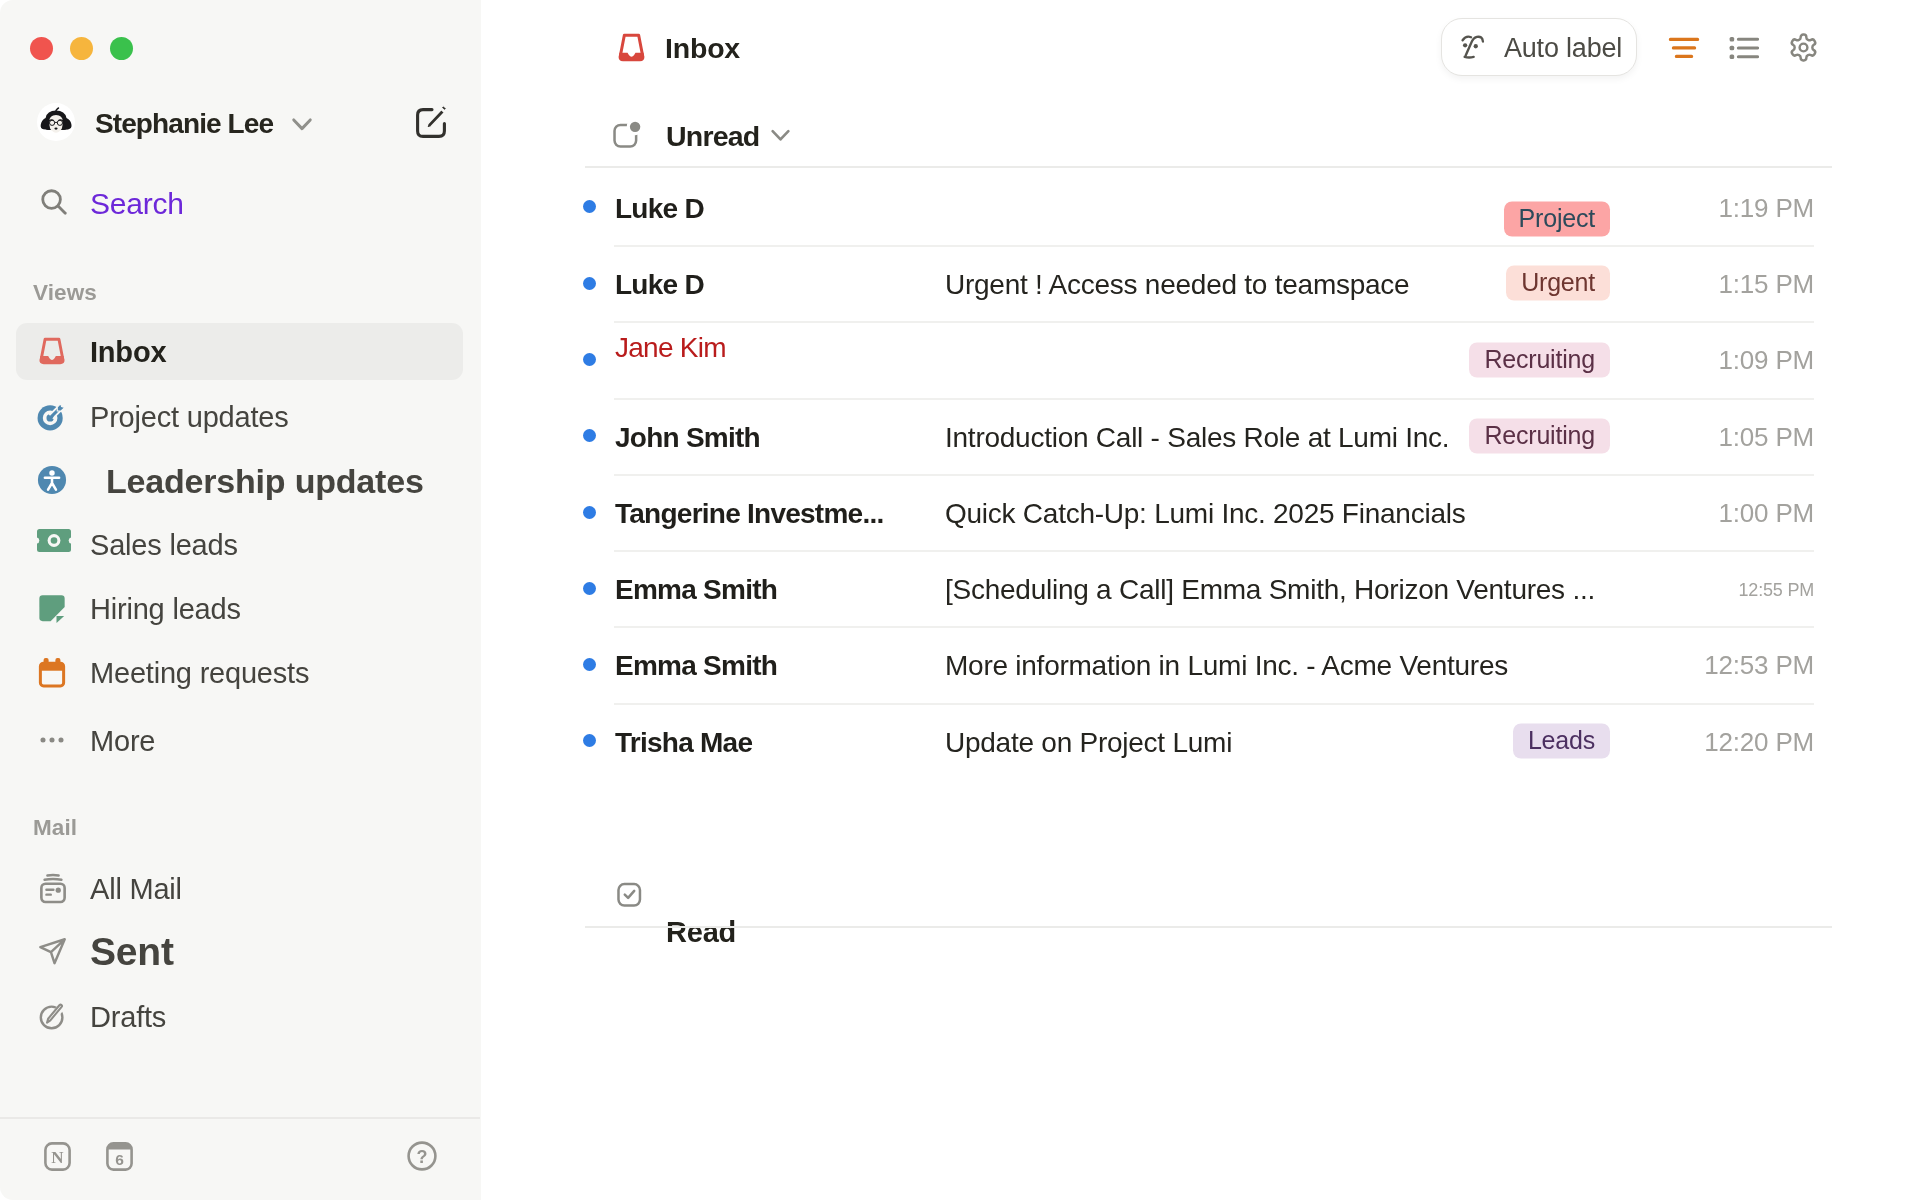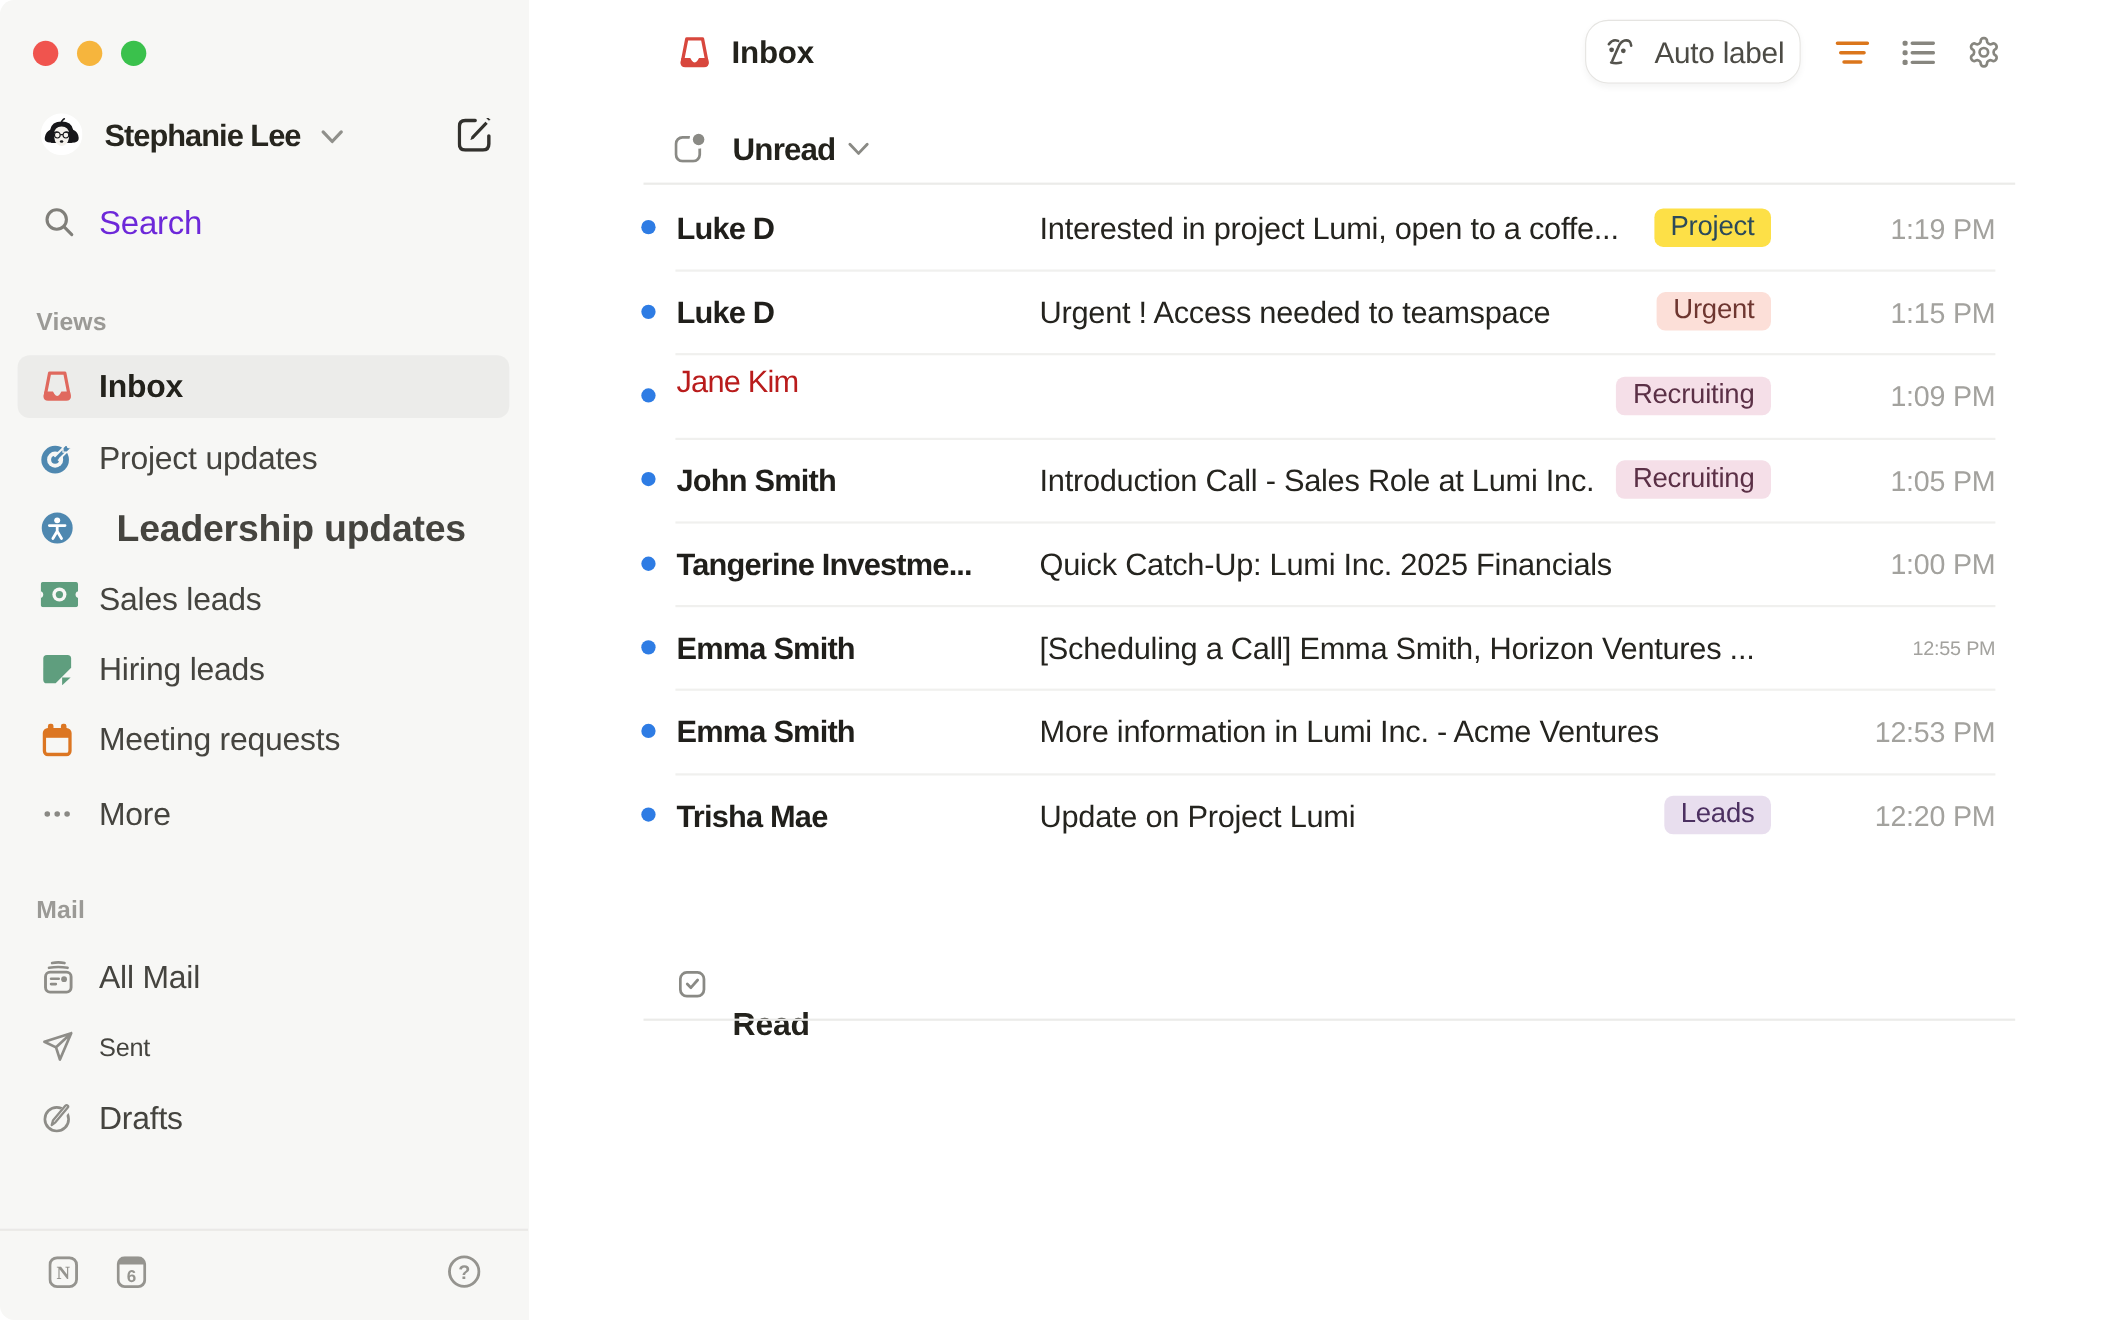--- a/index.html
+++ b/index.html
@@ -101,21 +101,21 @@
 <path d="M10 2.6 Q16 1.4 22 2.6" stroke="#8e8d88" stroke-width="2.6" stroke-linecap="round"></path>
 <path d="M7 7.2 Q16 5.6 25 7.2" stroke="#8e8d88" stroke-width="2.6" stroke-linecap="round"></path>
 <rect x="3.6" y="11.4" width="24.8" height="19.4" rx="4.4" stroke="#8e8d88" stroke-width="2.8"></rect>
 <path d="M9 17.8 H16.4 M9 23 H13.6" stroke="#8e8d88" stroke-width="2.6" stroke-linecap="round"></path>
 <circle cx="21.6" cy="18.2" r="2.8" fill="#8e8d88"></circle>
 </svg></div>
       <div style="position:absolute;left:90px;top:890.8px;transform:translateY(-54%);font-size:29px;color:#45443f;font-weight:400;letter-spacing:-0.2px;white-space:nowrap;">All Mail</div>
       <div style="position:absolute;left:38px;top:936px;line-height:0"><svg width="30" height="30" viewBox="0 0 32 32" fill="none">
 <path d="M28.5 3.5 L13.8 17.2 M28.5 3.5 L17.6 29 L13.8 17.2 L2.5 11.8 Z" stroke="#8e8d88" stroke-width="2.6" stroke-linecap="round" stroke-linejoin="round"></path>
 </svg></div>
-      <div style="position:absolute;left:90px;top:954.3px;transform:translateY(-54%);font-size:23px;color:#45443f;font-weight:400;letter-spacing:-0.2px;white-space:nowrap;text-align:center;">Sent</div>
+      <div style="position:absolute;left:90px;top:954.3px;transform:translateY(-54%);font-size:39px;color:#45443f;font-weight:700;letter-spacing:-0.2px;white-space:nowrap;text-align:center;">Sent</div>
       <div style="position:absolute;left:38px;top:1001px;line-height:0"><svg width="30" height="30" viewBox="0 0 32 32" fill="none">
 <circle cx="14.5" cy="17.5" r="11.5" stroke="#8e8d88" stroke-width="2.6"></circle>
 <path d="M26.5 4.5 L12.5 21.5" stroke="#f7f7f5" stroke-width="8"></path>
 <path d="M25.2 6.2 L13.2 20.6 L9.6 23.2 L10.8 18.9 L22.8 4.5 Q24 3.4 25.1 4.4 Q26.2 5.3 25.2 6.2 Z" stroke="#8e8d88" stroke-width="2.2" stroke-linejoin="round"></path>
 </svg></div>
       <div style="position:absolute;left:90px;top:1018.8px;transform:translateY(-54%);font-size:29px;color:#45443f;font-weight:400;letter-spacing:-0.2px;white-space:nowrap;">Drafts</div>
       <div style="position:absolute;left:0;top:1117px;width:480px;height:2px;background:#eae9e7;"></div>
       <div style="position:absolute;left:44px;top:1142px;line-height:0"><svg width="27" height="29" viewBox="0 0 27 29" fill="none">
 <rect x="1.4" y="1.4" width="24.2" height="26.2" rx="6.5" stroke="#95948f" stroke-width="2.6"></rect>
 <text x="13.5" y="20.8" font-family="Liberation Serif, serif" font-weight="bold" font-size="17" fill="#95948f" text-anchor="middle">N</text>
@@ -164,22 +164,21 @@
 <circle cx="24" cy="6" r="9.2" fill="#ffffff"></circle>
 <circle cx="23.7" cy="6.3" r="5.6" fill="#8a8a85"></circle>
 </svg></div>
     <div style="position:absolute;left:666px;top:137.8px;transform:translateY(-54%);font-size:28.5px;color:#23221c;font-weight:700;letter-spacing:-0.8px;white-space:nowrap;">Unread</div>
     <div style="position:absolute;left:770px;top:128px;line-height:0"><svg width="21" height="15" viewBox="0 0 24 16" fill="none">
 <path d="M3 3 L12 12.5 L21 3" stroke="#8a8a85" stroke-width="3.0" stroke-linecap="round" stroke-linejoin="round"></path>
 </svg></div>
     <div style="position:absolute;left:585px;top:166px;width:1247px;height:2px;background:#ebebe9;"></div>
     <div style="position:absolute;left:583px;top:200px;width:13px;height:13px;border-radius:50%;background:#2e7ce4;"></div>
     <div style="position:absolute;left:615px;top:209.8px;transform:translateY(-54%);font-size:28px;color:#201f1b;font-weight:700;letter-spacing:-0.75px;white-space:nowrap;">Luke D</div>
-    <div style="position:absolute;left:945px;top:209.8px;transform:translateY(-54%);font-size:28px;color:#25241f;font-weight:400;letter-spacing:-0.25px;white-space:nowrap;">Interested in project Lumi, open to a coffe...</div>
-    <div style="position:absolute;right:310px;top:207.0px;transform:translateY(-50%);background:#fde047;color:#2c4a5a;font-size:25px;letter-spacing:-0.2px;border-radius:8px;padding:2px 15px 4px;white-space:nowrap;">Project</div>
+    <div style="position:absolute;right:310px;top:219px;transform:translateY(-50%);background:#fca5a5;color:#2c4a5a;font-size:25px;letter-spacing:-0.2px;border-radius:8px;padding:2px 15px 4px;white-space:nowrap;">Project</div>
     <div style="position:absolute;right:106px;top:209.8px;transform:translateY(-54%);font-size:26px;color:#a3a29e;font-weight:400;letter-spacing:-0.2px;white-space:nowrap;text-align:right;">1:19 PM</div>
     <div style="position:absolute;left:614px;top:245px;width:1200px;height:2px;background:#f0f0ee;"></div>
     <div style="position:absolute;left:583px;top:277px;width:13px;height:13px;border-radius:50%;background:#2e7ce4;"></div>
     <div style="position:absolute;left:615px;top:286.05px;transform:translateY(-54%);font-size:28px;color:#201f1b;font-weight:700;letter-spacing:-0.75px;white-space:nowrap;">Luke D</div>
     <div style="position:absolute;left:945px;top:286.05px;transform:translateY(-54%);font-size:28px;color:#25241f;font-weight:400;letter-spacing:-0.25px;white-space:nowrap;">Urgent ! Access needed to teamspace</div>
     <div style="position:absolute;right:310px;top:283.2px;transform:translateY(-50%);background:#fcdfd8;color:#6e3630;font-size:25px;letter-spacing:-0.2px;border-radius:8px;padding:2px 15px 4px;white-space:nowrap;">Urgent</div>
     <div style="position:absolute;right:106px;top:286.05px;transform:translateY(-54%);font-size:26px;color:#a3a29e;font-weight:400;letter-spacing:-0.2px;white-space:nowrap;text-align:right;">1:15 PM</div>
     <div style="position:absolute;left:614px;top:321px;width:1200px;height:2px;background:#f0f0ee;"></div>
     <div style="position:absolute;left:583px;top:353px;width:13px;height:13px;border-radius:50%;background:#2e7ce4;"></div>
     <div style="position:absolute;left:615px;top:349px;transform:translateY(-54%);font-size:28px;color:#b91c1c;font-weight:400;letter-spacing:-0.75px;white-space:nowrap;">Jane Kim</div>

